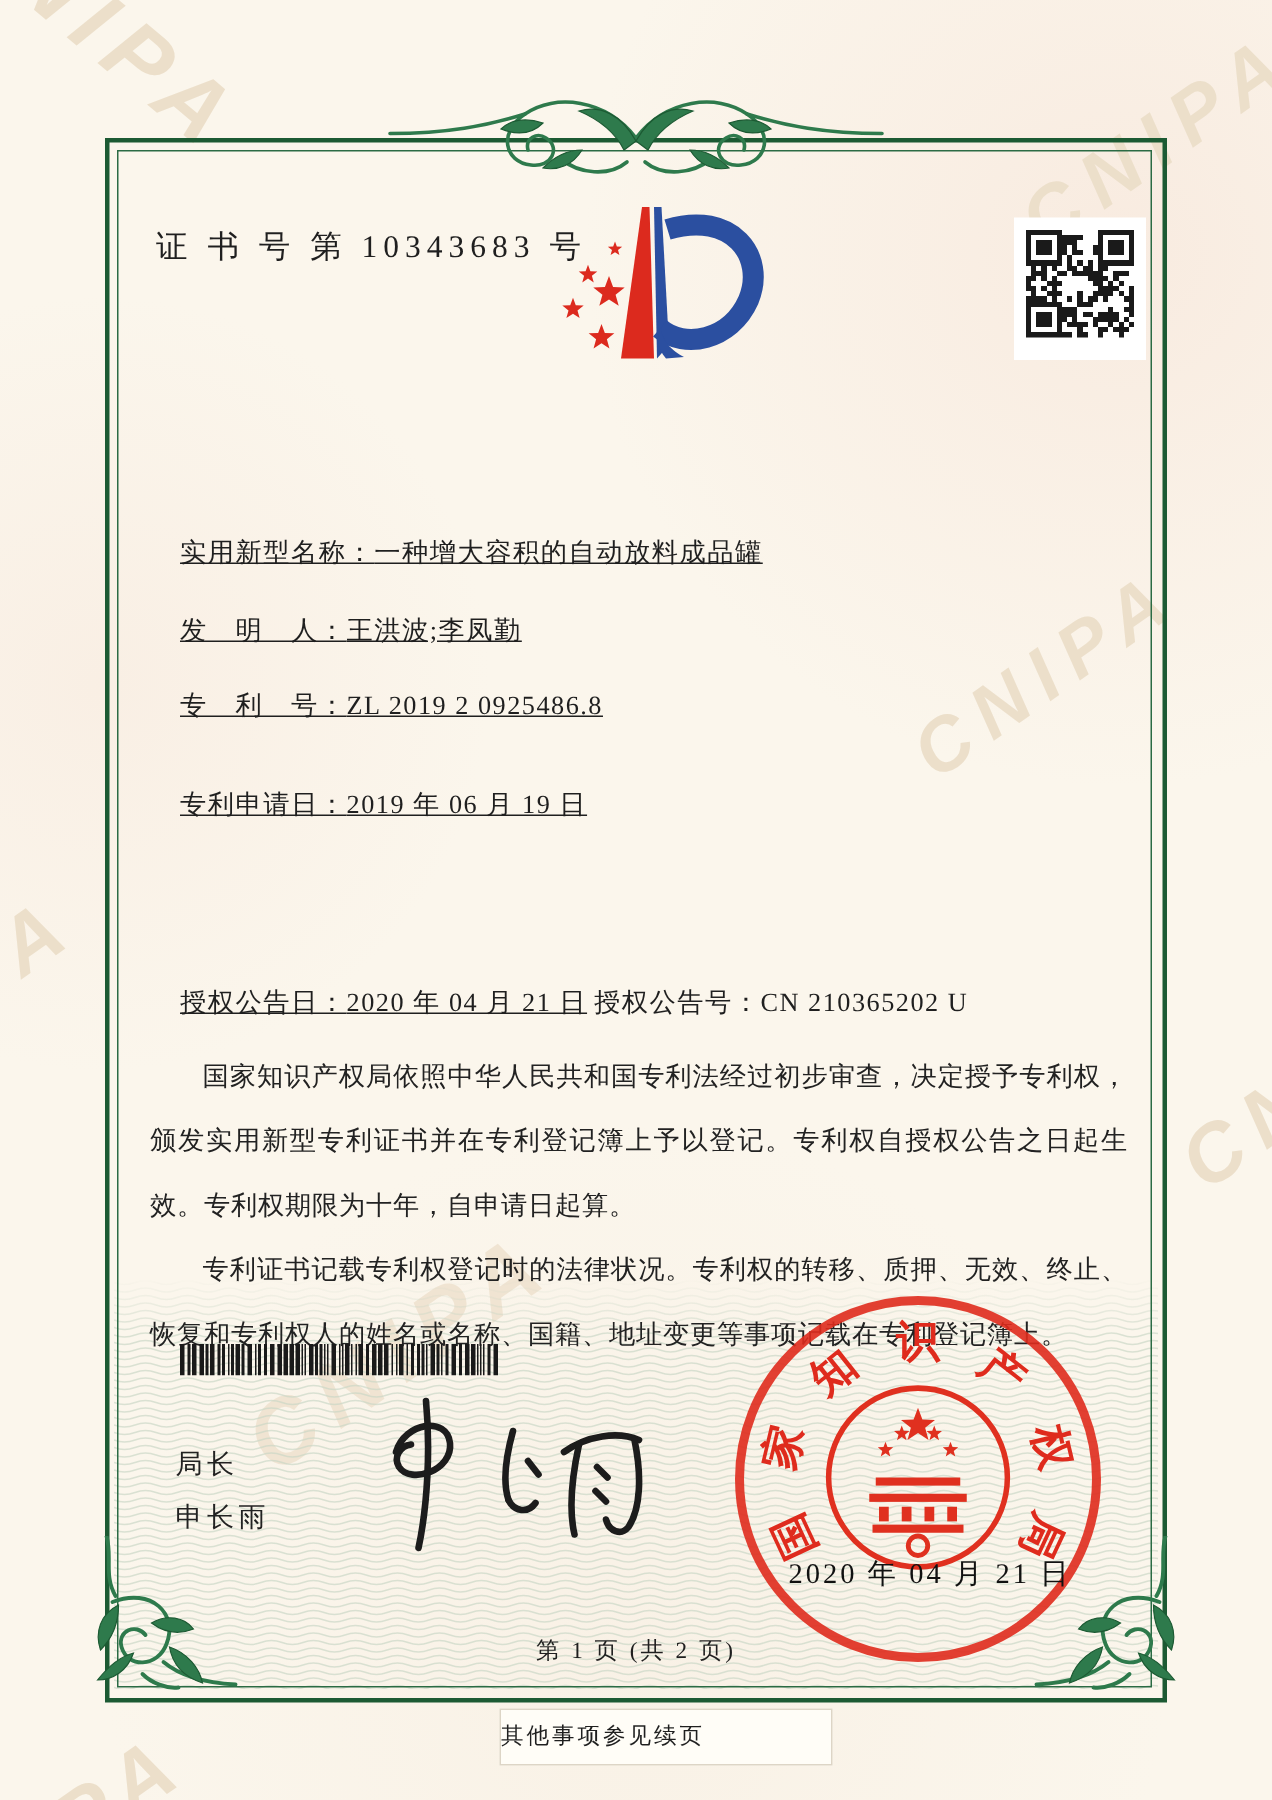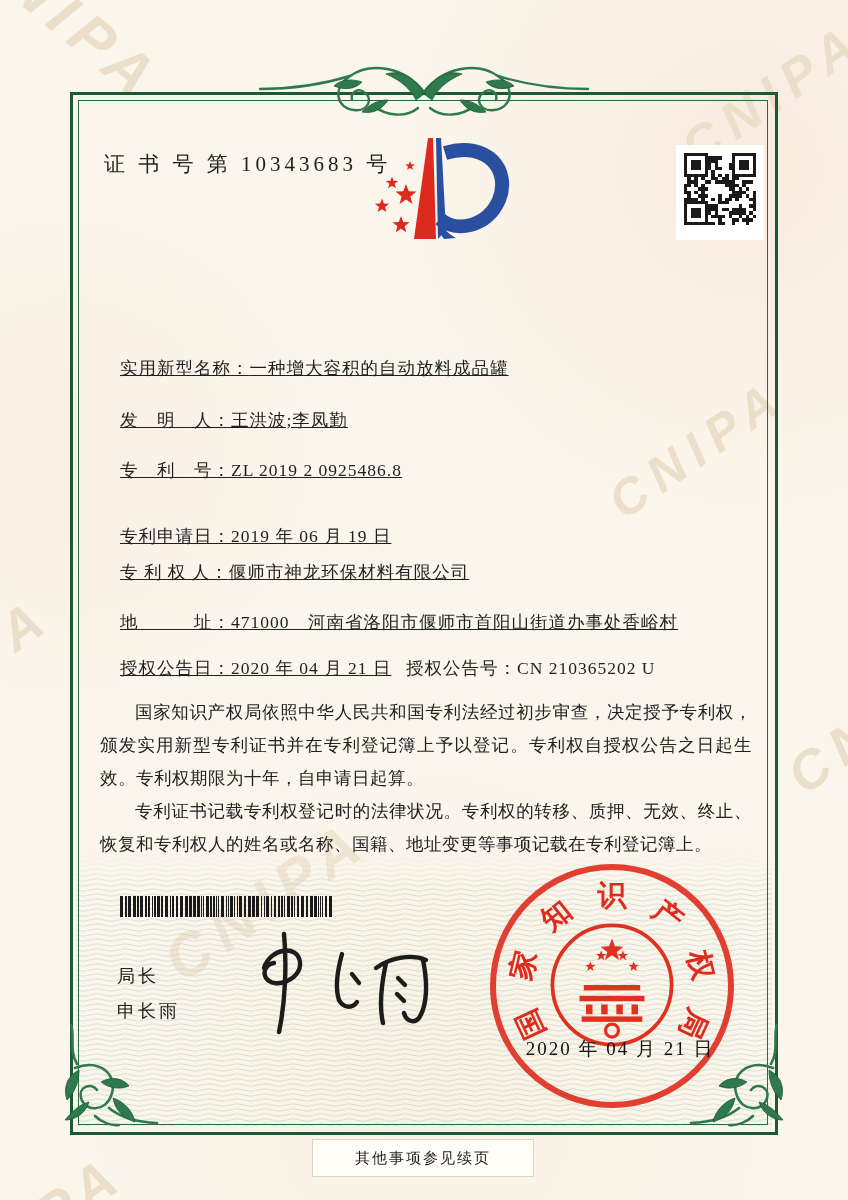--- a/index.html
+++ b/index.html
@@ -39,44 +39,44 @@
   .orn-corner.left{left:55px;}
   .orn-corner.right{left:689px; transform:scaleX(-1);}
   
   .cert-no{position:absolute; left:104px; top:150px; font-size:21px; letter-spacing:4px; z-index:3;}
   .logo{position:absolute; left:348px; top:126px; z-index:3;}
   .qr-box{position:absolute; left:676px; top:145px; width:88px; height:95px; background:#fff; z-index:3;}
   .qr-box svg{position:absolute; left:8px; top:8px;}
   .title{position:absolute; left:0; top:248px; width:848px; text-align:center;
       font-size:39px; font-weight:700; letter-spacing:11px; text-indent:11px; color:#141414; z-index:3;}
   .frow{position:absolute; left:120px; font-size:17.5px; letter-spacing:1px; z-index:3; white-space:nowrap;text-decoration:underline;}
-  .frow .pair2{position:absolute; left:286px; top:0; white-space:nowrap;}
+  .frow .pair2{position:absolute; left:276px; top:0; white-space:nowrap;}
   .paras{position:absolute; left:100px; top:696px; width:652px; z-index:3;}
-  .paras p{margin:0; font-size:17.5px; line-height:33px; text-indent:2em;
+  .paras p{margin:0; font-size:17.5px; line-height:43px; text-indent:2em;
       text-align:justify; letter-spacing:.5px; color:#222;font-family:Liberation Serif, serif;}
   .barcode{position:absolute; left:120px; top:896px; z-index:3;}
   .director{position:absolute; left:117px; top:959px; z-index:3;
       font-family:"Liberation Sans","DejaVu Sans",sans-serif; font-size:18px;
       line-height:35px; letter-spacing:3px; color:#222;}
   .signature{position:absolute; left:226px; top:926px; z-index:3;}
   
   .seal{position:absolute; left:490px; top:864px; width:244px; height:244px; z-index:4;}
   .seal-ring{position:absolute; left:0; top:0; width:232px; height:232px;
       border:6px solid rgba(223,43,29,.9); border-radius:50%;}
   .seal-char{position:absolute; width:32px; height:32px; text-align:center;
       font-size:29px; font-weight:700; color:#df2b1d; line-height:32px;
       font-family:"Liberation Serif","DejaVu Serif",serif;}
   .seal-emblem{position:absolute; left:57px; top:56px;}
   .seal-date{position:absolute; left:514px; top:1036px; width:212px; text-align:center;
       font-size:19px; letter-spacing:2px; color:#111; z-index:5;}
   .page-num{position:absolute; left:74px; top:1090px; width:700px; text-align:center;
       font-size:15.5px; letter-spacing:2px; z-index:3;}
-  .footer-box{position:absolute; left:312px; top:1139px; width:220px; height:36px;
+  .footer-box{position:absolute; left:333px; top:1139px; width:220px; height:36px;
       background:#fffdf7; border:1px solid #ddd5c6; z-index:3;
-      text-align:center; line-height:36px; font-size:15px; letter-spacing:2px;}
+      line-height:36px; font-size:15px; letter-spacing:2px;}
 </style>
 </head>
 <body>
 
 <div class="page">
 
   <span class="wm wm1">CNIPA</span>
   <span class="wm wm2">CNIPA</span>
   <span class="wm wm3">CNIPA</span>
   <span class="wm wm4">CNIPA</span>
@@ -458,26 +458,20 @@
   </div>
   <div class="frow" style="top:408px">
     <span>发　明　人：</span><span>王洪波;李凤勤</span>
   </div>
   <div class="frow" style="top:458px">
     <span>专　利　号：</span><span>ZL 2019 2 0925486.8</span>
   </div>
   <div class="frow" style="top:524px">
     <span>专利申请日：</span><span>2019 年 06 月 19 日</span>
   </div>
-  <div class="frow" style="top:560px">
-    <span>专 利 权 人：</span><span>偃师市神龙环保材料有限公司</span>
-  </div>
-  <div class="frow" style="top:610px">
-    <span>地　　　址：</span><span>471000　河南省洛阳市偃师市首阳山街道办事处香峪村</span>
-  </div>
   <div class="frow" style="top:656px">
     <span>授权公告日：</span><span>2020 年 04 月 21 日</span>
     <span class="pair2"><span>授权公告号：</span><span>CN 210365202 U</span></span>
   </div>
 
   <div class="paras">
     <p>国家知识产权局依照中华人民共和国专利法经过初步审查，决定授予专利权，颁发实用新型专利证书并在专利登记簿上予以登记。专利权自授权公告之日起生效。专利权期限为十年，自申请日起算。</p>
     <p>专利证书记载专利权登记时的法律状况。专利权的转移、质押、无效、终止、恢复和专利权人的姓名或名称、国籍、地址变更等事项记载在专利登记簿上。</p>
   </div>
 
@@ -591,16 +585,17 @@
         <rect x="50" y="78" width="6" height="9" stroke="none"></rect>
         <rect x="64" y="78" width="6" height="9" stroke="none"></rect>
         <rect x="78" y="78" width="6" height="9" stroke="none"></rect>
         <rect x="32" y="89" width="56" height="5" stroke="none"></rect>
         <circle cx="60" cy="102" r="6" fill="none" stroke-width="3"></circle>
       </g>
     </svg>
   </div>
   <div class="seal-date">2020 年 04 月 21 日</div>
 
+  <div class="page-num">第 1 页 (共 2 页)</div>
 
   <div class="footer-box">其他事项参见续页</div>
 
 </div>
 
 </body></html>

